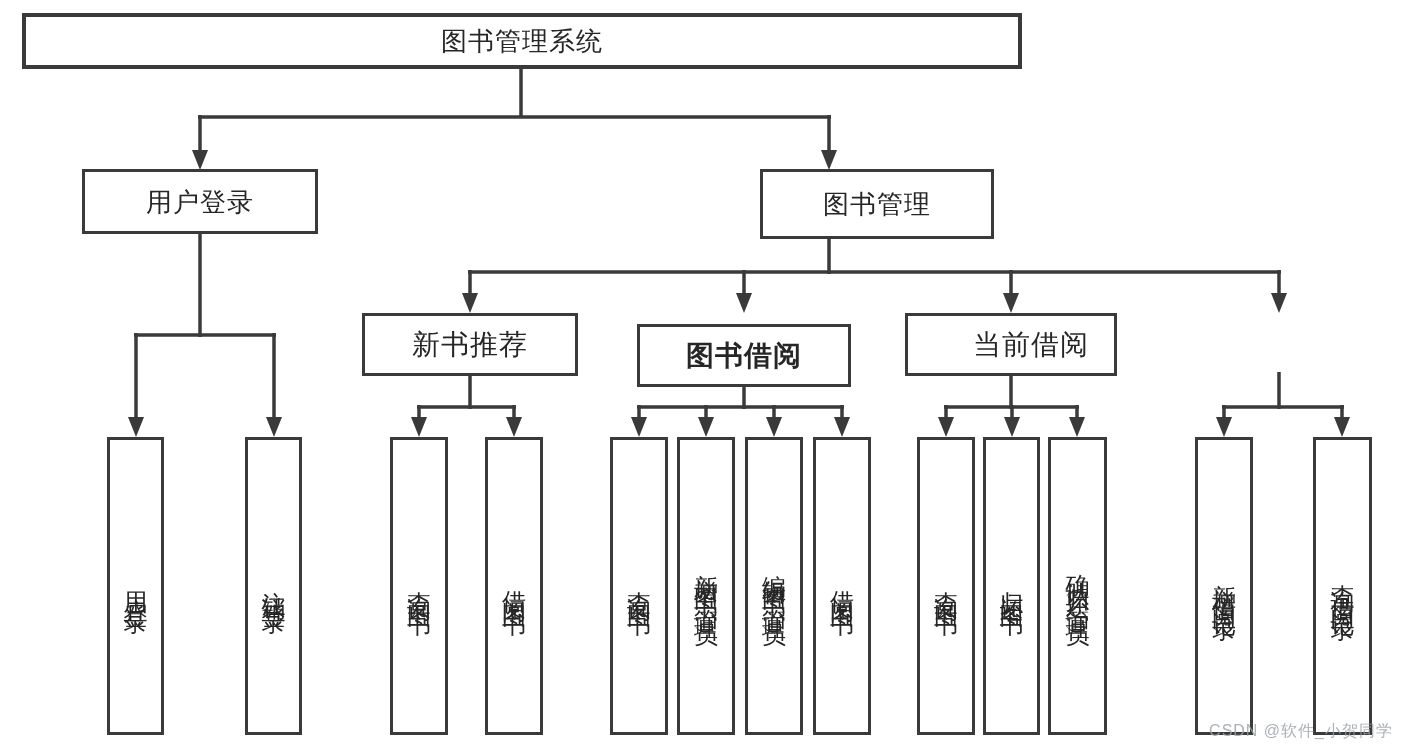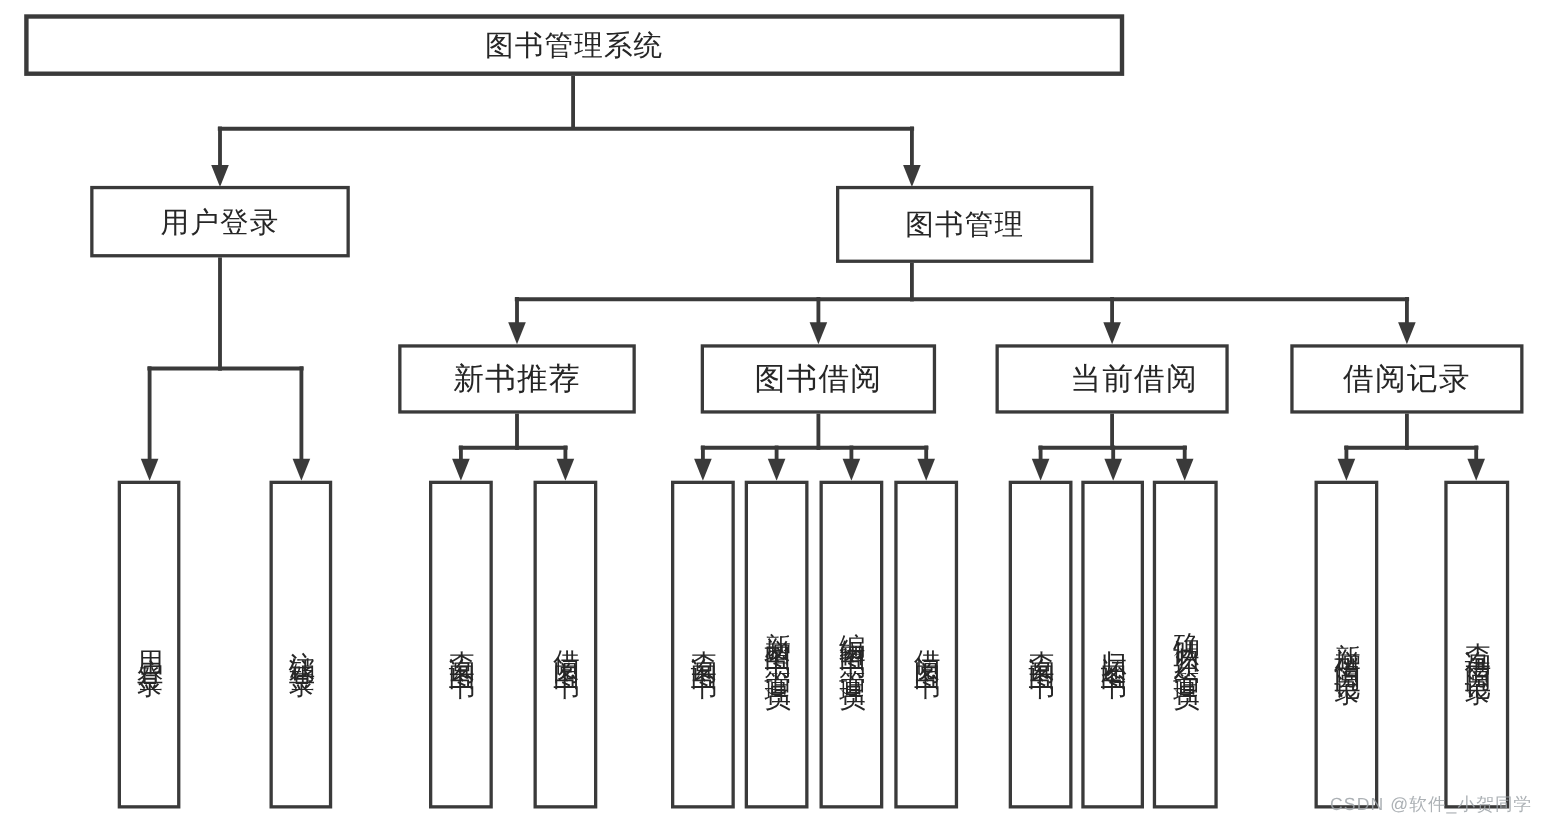--- a/index.html
+++ b/index.html
@@ -141,29 +141,26 @@
   <div class="box" style="left:82px; top:169px; width:236px; height:65px;">
     <span class="hlabel">用户登录</span>
   </div>
   <div class="box" style="left:712px; top:169px; width:234px; height:70px;margin-left:48px;">
     <span class="hlabel">图书管理</span>
   </div>
 
   <div class="box lvl3" style="left:362px; top:313px; width:216px; height:63px;">
     <span class="hlabel">新书推荐</span>
   </div>
-  <div class="box lvl3" style="left:637px; top:313px; width:214px; height:63px;">
+  <div class="box lvl3" style="left:637px; top:324px; width:214px; height:63px;font-weight:bold;">
     <span class="hlabel">图书借阅</span>
   </div>
   <div class="box lvl3" style="left:905px; top:313px; width:212px; height:63px;padding-left:40px;">
     <span class="hlabel">当前借阅</span>
   </div>
-  <div class="box lvl3" style="left:1173px; top:313px; width:212px; height:63px;">
-    <span class="hlabel">借阅记录</span>
-  </div>
 
   <div class="box leaf" style="left:107px; width:57px;">
     <span class="vtext">用户登录</span>
   </div>
   <div class="box leaf" style="left:245px; width:57px;">
     <span class="vtext">注销登录</span>
   </div>
 
   <div class="box leaf" style="left:390px; width:58px;">
     <span class="vtext">查询图书</span>

